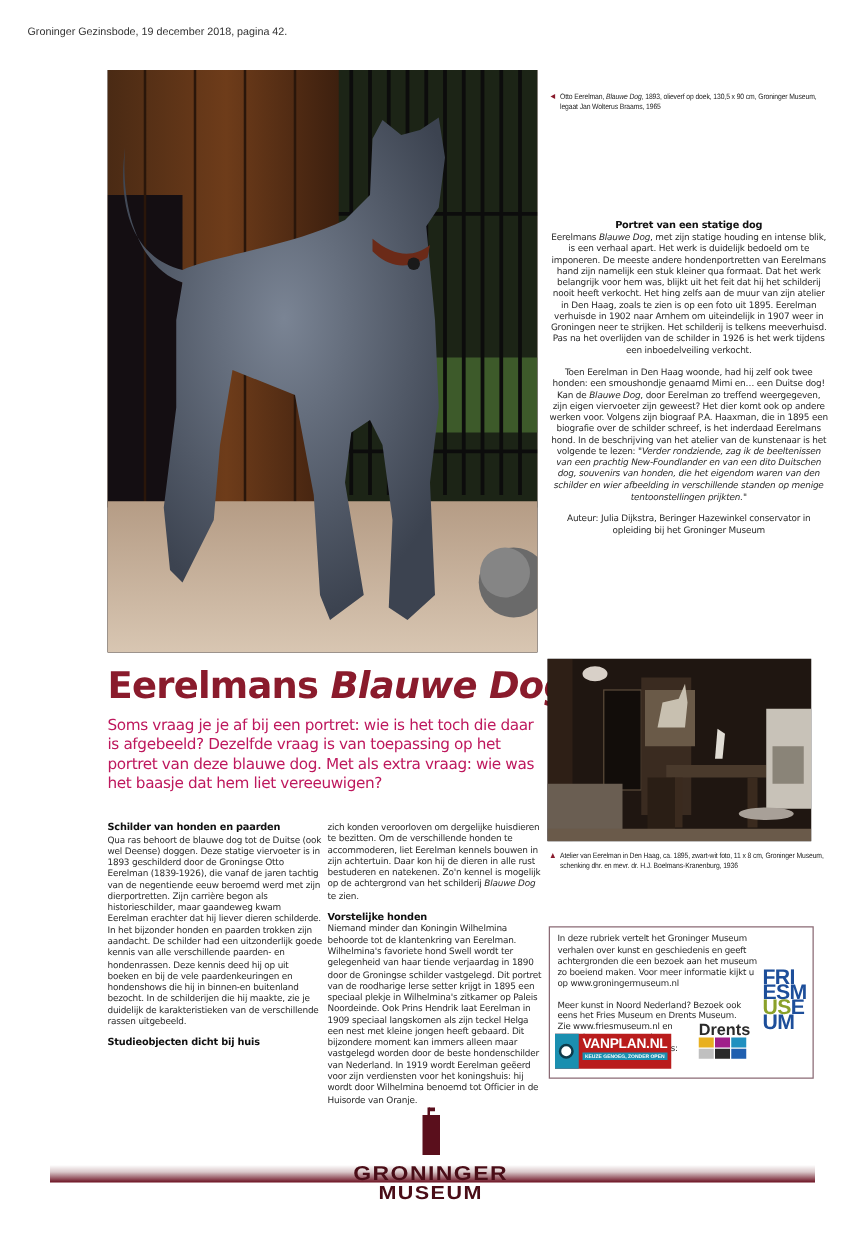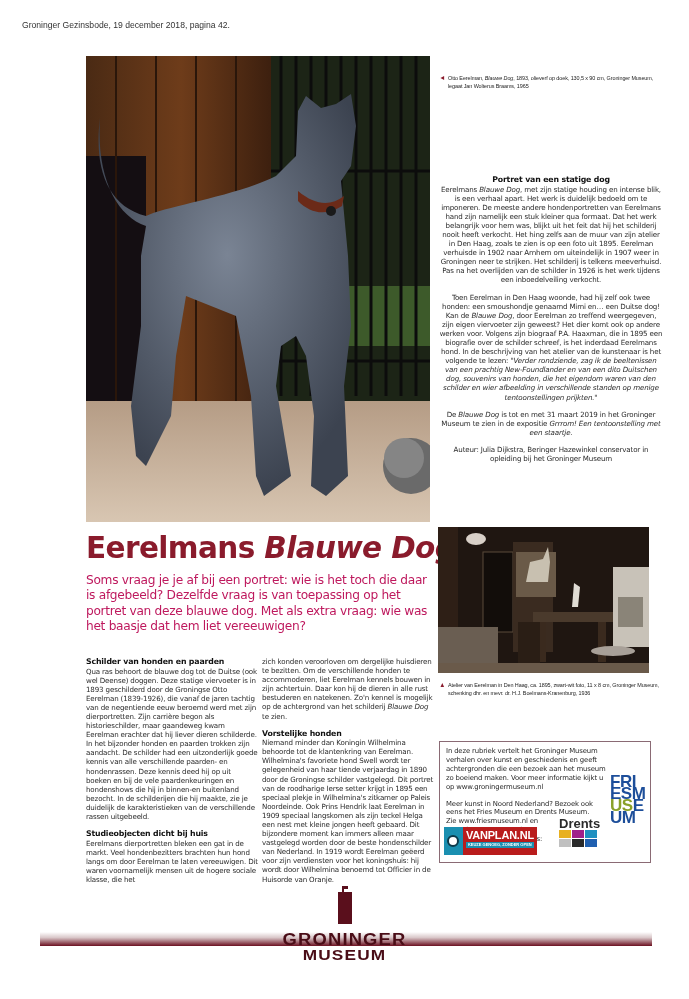--- a/index.html
+++ b/index.html
@@ -118,32 +118,30 @@
 
 <div class="caption caption1">
   <span class="arrow">◄</span>
   <span>Otto Eerelman, </span><em>Blauwe Dog</em><span>, 1893, olieverf op doek, 130,5 x 90 cm, Groninger Museum, legaat Jan Wolterus Braams, 1965</span>
 </div>
 
 <div class="col-text right-col">
   <h3>Portret van een statige dog</h3>
   <p><span>Eerelmans </span><em>Blauwe Dog</em><span>, met zijn statige houding en intense blik, is een verhaal apart. Het werk is duidelijk bedoeld om te imponeren. De meeste andere hondenportretten van Eerelmans hand zijn namelijk een stuk kleiner qua formaat. Dat het werk belangrijk voor hem was, blijkt uit het feit dat hij het schilderij nooit heeft verkocht. Het hing zelfs aan de muur van zijn atelier in Den Haag, zoals te zien is op een foto uit 1895. Eerelman verhuisde in 1902 naar Arnhem om uiteindelijk in 1907 weer in Groningen neer te strijken. Het schilderij is telkens meeverhuisd. Pas na het overlijden van de schilder in 1926 is het werk tijdens een inboedelveiling verkocht.</span></p>
   <p><span>Toen Eerelman in Den Haag woonde, had hij zelf ook twee honden: een smoushondje genaamd Mimi en… een Duitse dog! Kan de </span><em>Blauwe Dog</em><span>, door Eerelman zo treffend weergegeven, zijn eigen viervoeter zijn geweest? Het dier komt ook op andere werken voor. Volgens zijn biograaf P.A. Haaxman, die in 1895 een biografie over de schilder schreef, is het inderdaad Eerelmans hond. In de beschrijving van het atelier van de kunstenaar is het volgende te lezen: </span><em>"Verder rondziende, zag ik de beeltenissen van een prachtig New-Foundlander en van een dito Duitschen dog, souvenirs van honden, die het eigendom waren van den schilder en wier afbeelding in verschillende standen op menige tentoonstellingen prijkten."</em></p>
-  <p><span>De </span><em>Blauwe Dog</em><span> is tot en met 31 maart 2019 in het Groninger Museum te zien in de expositie </span><em>Grrrom! Een tentoonstelling met een staartje.</em></p>
   <p>Auteur: Julia Dijkstra, Beringer Hazewinkel conservator in opleiding bij het Groninger Museum</p>
 </div>
 
 <h1 class="headline"><span>Eerelmans </span><em>Blauwe Dog</em></h1>
 <div class="intro">Soms vraag je je af bij een portret: wie is het toch die daar is afgebeeld? Dezelfde vraag is van toepassing op het portret van deze blauwe dog. Met als extra vraag: wie was het baasje dat hem liet vereeuwigen?</div>
 
 <div class="col-text col1">
   <h3>Schilder van honden en paarden</h3>
   <p>Qua ras behoort de blauwe dog tot de Duitse (ook wel Deense) doggen. Deze statige viervoeter is in 1893 geschilderd door de Groningse Otto Eerelman (1839-1926), die vanaf de jaren tachtig van de negentiende eeuw beroemd werd met zijn dierportretten. Zijn carrière begon als historieschilder, maar gaandeweg kwam Eerelman erachter dat hij liever dieren schilderde. In het bijzonder honden en paarden trokken zijn aandacht. De schilder had een uitzonderlijk goede kennis van alle verschillende paarden- en hondenrassen. Deze kennis deed hij op uit boeken en bij de vele paardenkeuringen en hondenshows die hij in binnen-en buitenland bezocht. In de schilderijen die hij maakte, zie je duidelijk de karakteristieken van de verschillende rassen uitgebeeld.</p>
   <h3>Studieobjecten dicht bij huis</h3>
-  <p>Eerelmans dierportretten bleken een gat in de markt. Veel hondenbezitters brachten hun hond langs om door Eerelman te laten vereeuwigen. Dit waren voornamelijk mensen uit de hogere sociale klasse, die het</p>
 </div>
 
 <div class="col-text col2">
   <p><span>zich konden veroorloven om dergelijke huisdieren te bezitten. Om de verschillende honden te accommoderen, liet Eerelman kennels bouwen in zijn achtertuin. Daar kon hij de dieren in alle rust bestuderen en natekenen. Zo'n kennel is mogelijk op de achtergrond van het schilderij </span><em>Blauwe Dog</em><span> te zien.</span></p>
   <h3>Vorstelijke honden</h3>
   <p>Niemand minder dan Koningin Wilhelmina behoorde tot de klantenkring van Eerelman. Wilhelmina's favoriete hond Swell wordt ter gelegenheid van haar tiende verjaardag in 1890 door de Groningse schilder vastgelegd. Dit portret van de roodharige Ierse setter krijgt in 1895 een speciaal plekje in Wilhelmina's zitkamer op Paleis Noordeinde. Ook Prins Hendrik laat Eerelman in 1909 speciaal langskomen als zijn teckel Helga een nest met kleine jongen heeft gebaard. Dit bijzondere moment kan immers alleen maar vastgelegd worden door de beste hondenschilder van Nederland. In 1919 wordt Eerelman geëerd voor zijn verdiensten voor het koningshuis: hij wordt door Wilhelmina benoemd tot Officier in de Huisorde van Oranje.</p>
 </div>
 
 <div class="studio" title="Black-and-white photo of Eerelman's studio in The Hague with furniture, paintings and an easel">
   <svg viewBox="0 0 211 146" preserveAspectRatio="none">

